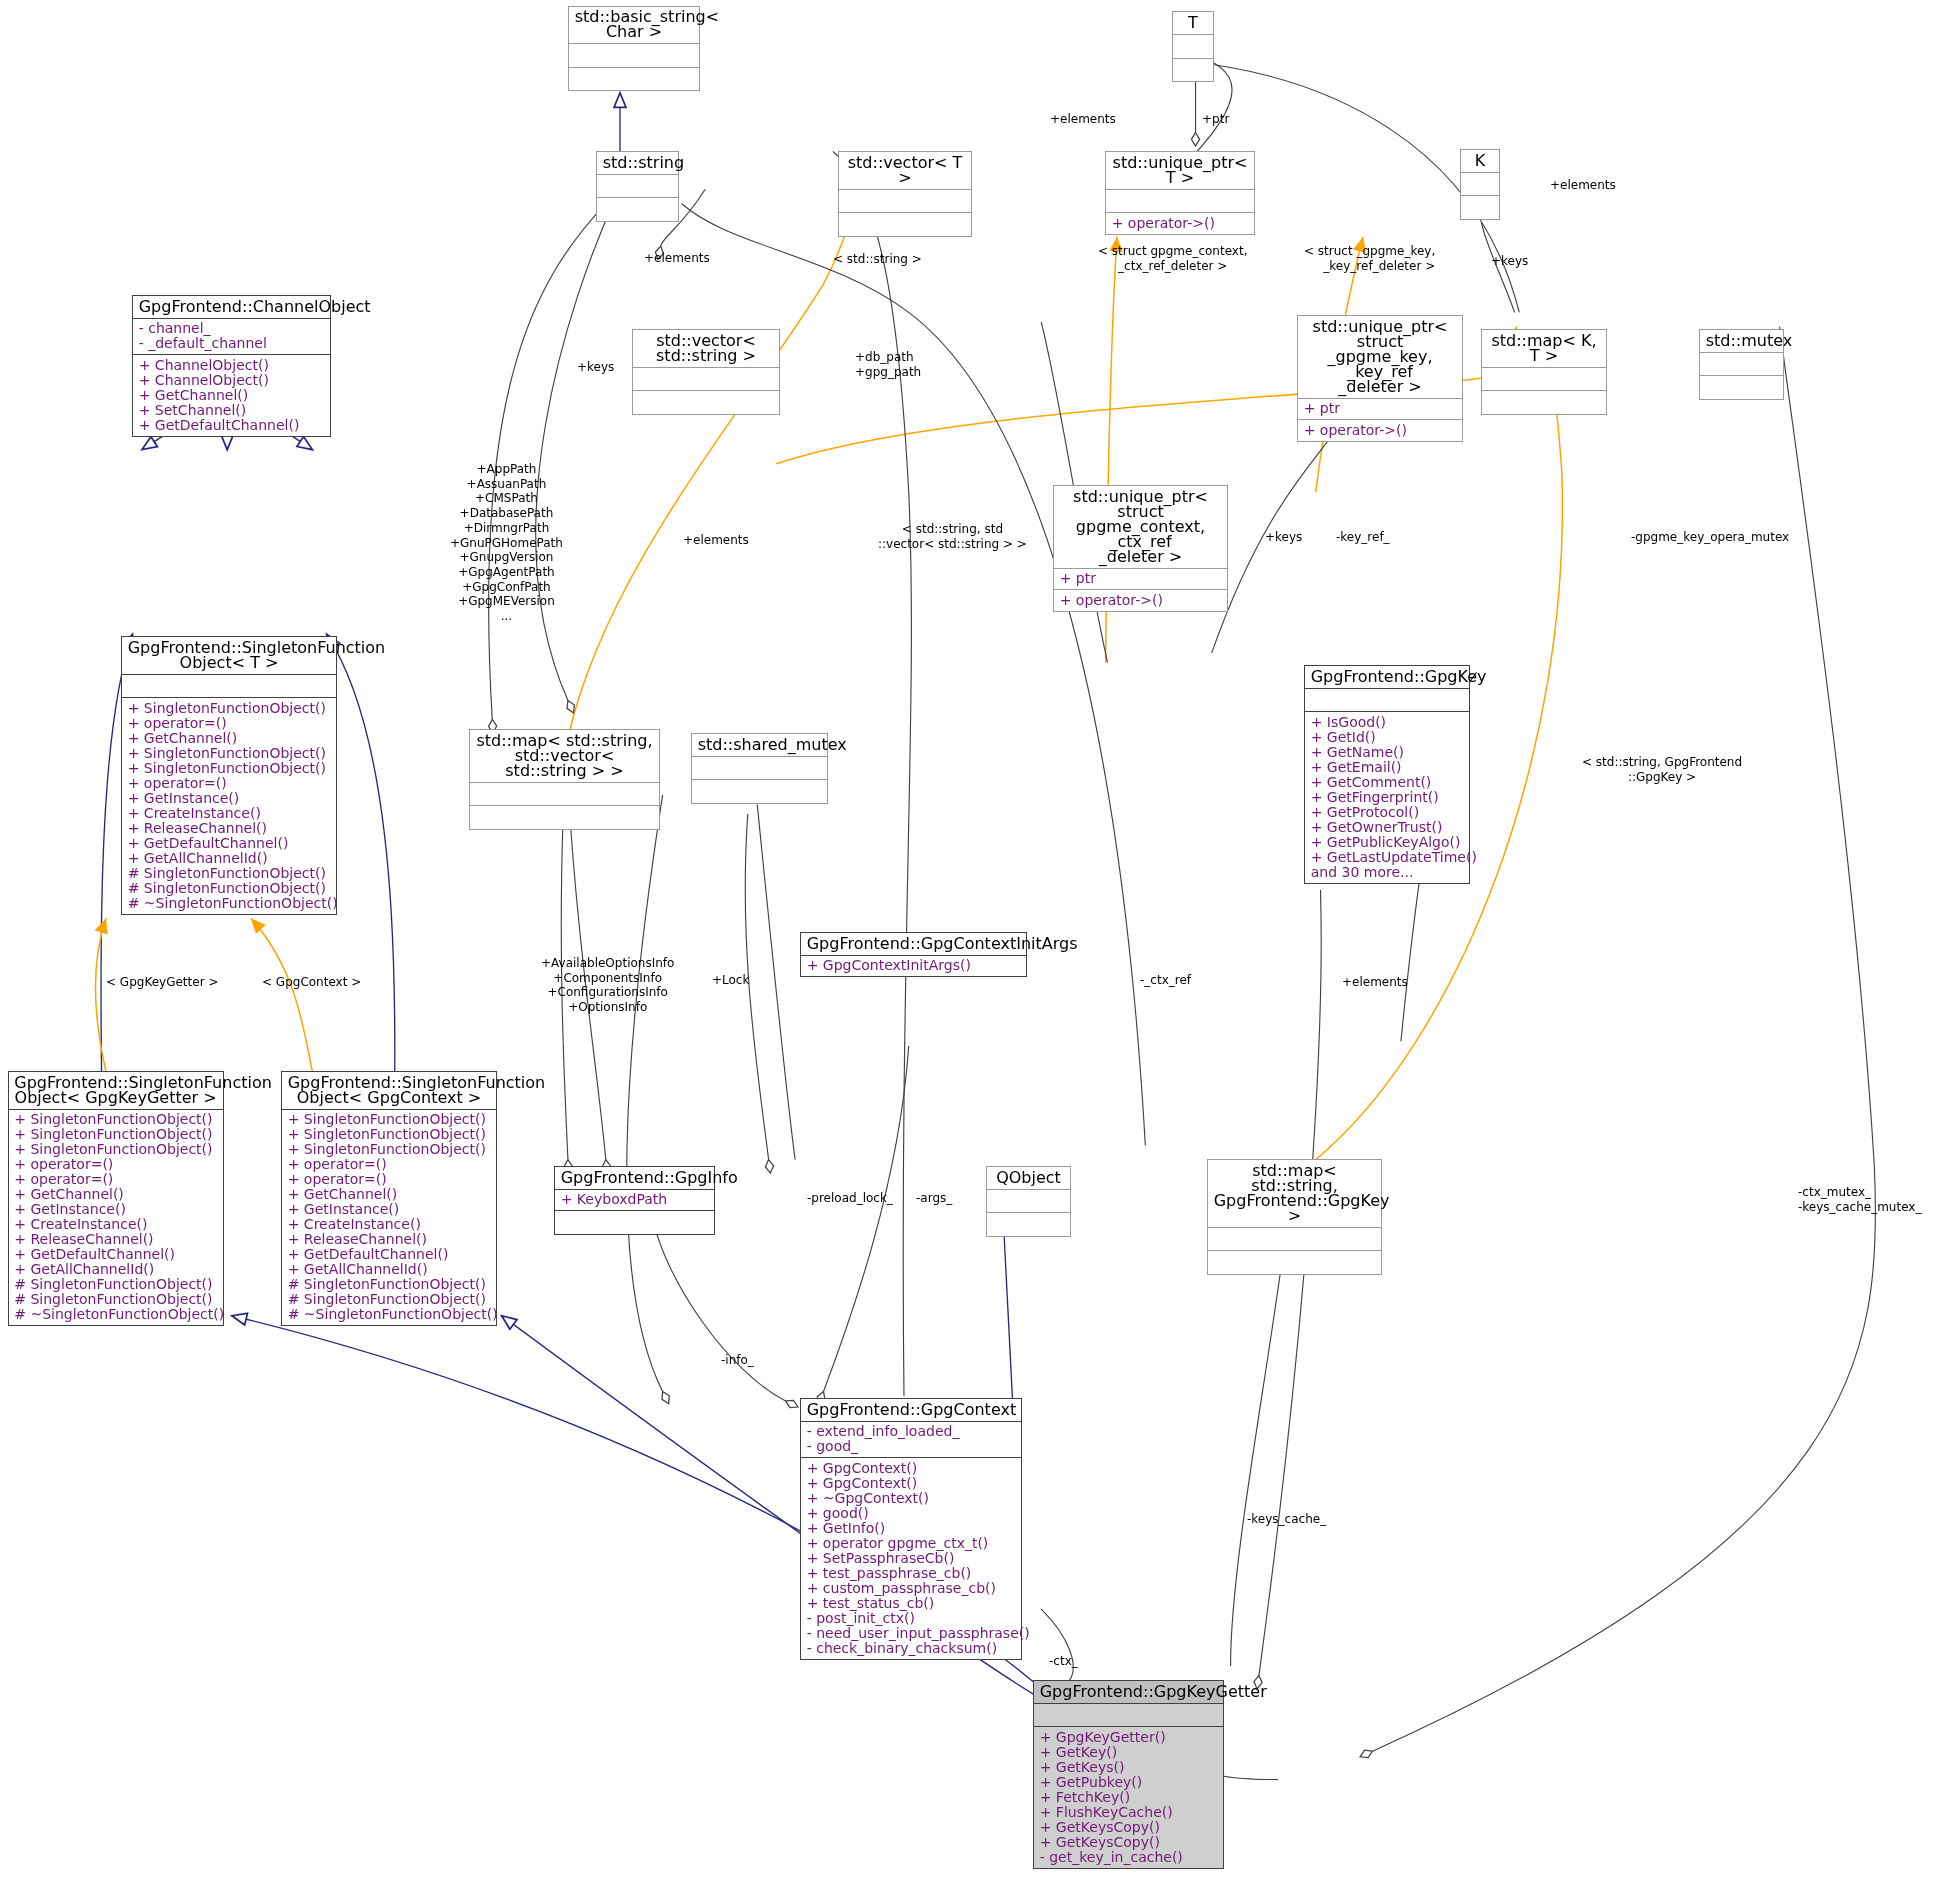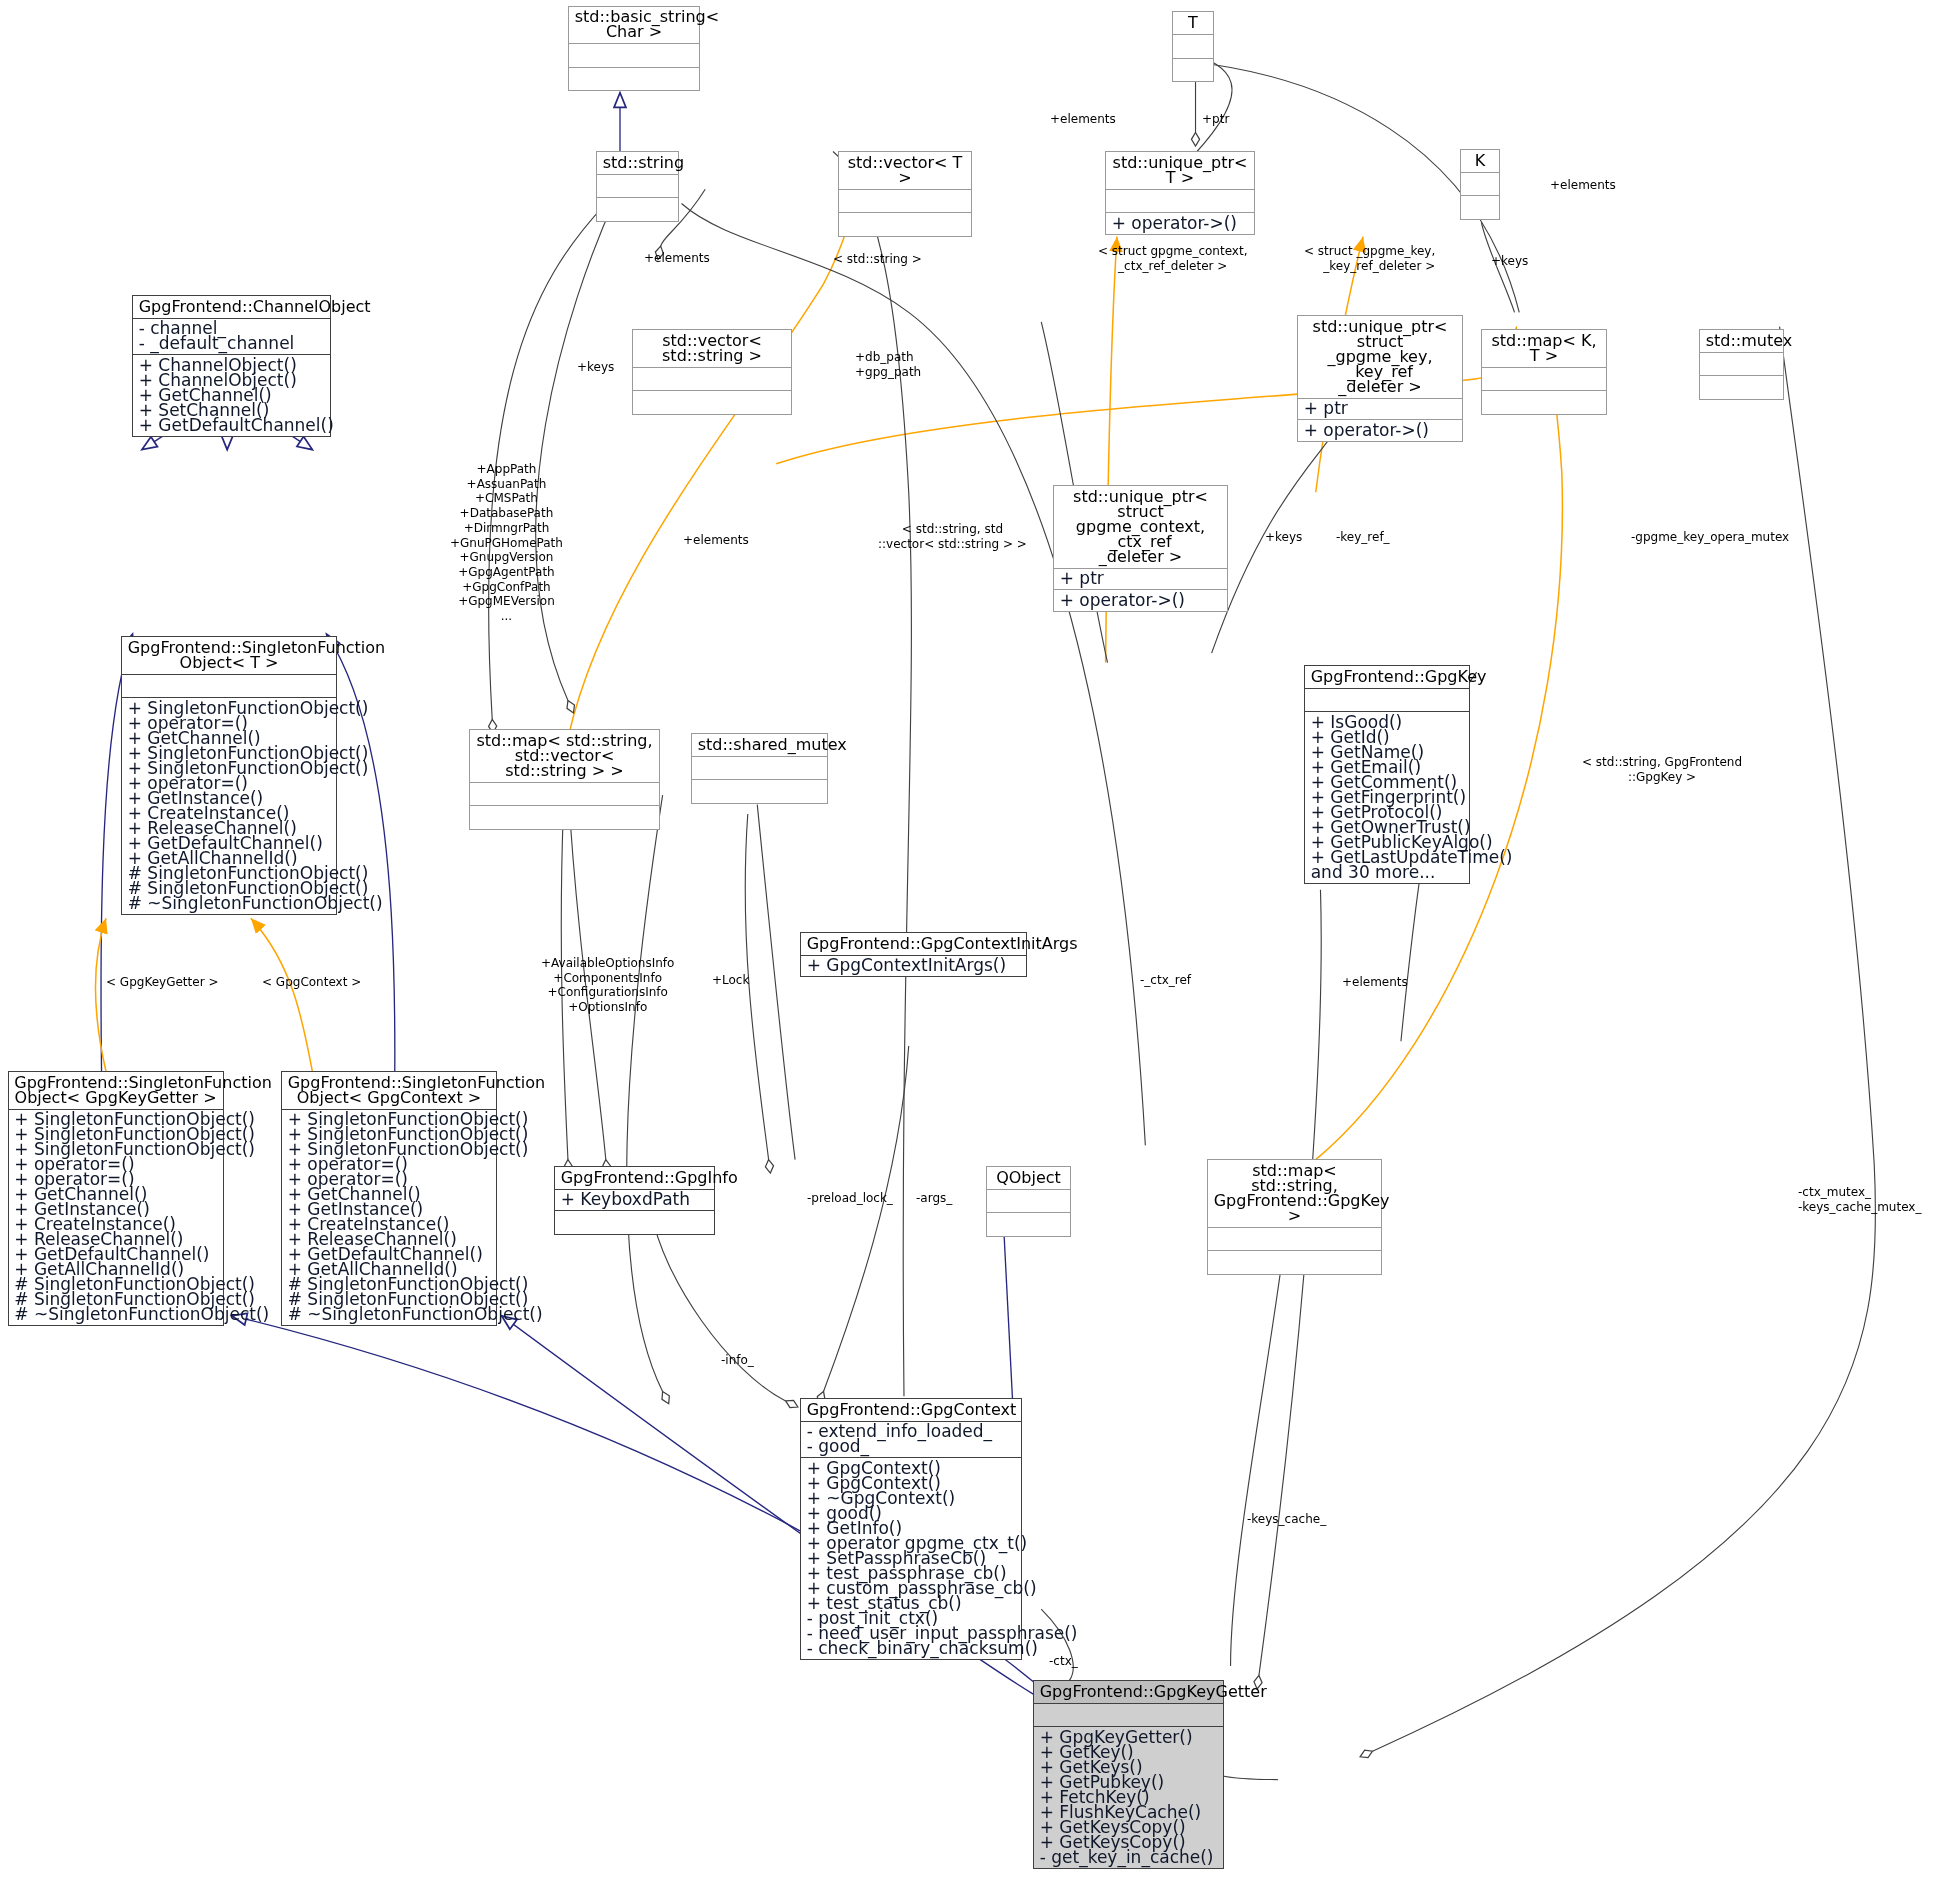--- a/index.html
+++ b/index.html
@@ -3,21 +3,21 @@
 <meta charset="utf-8">
 <style>
   html,body{margin:0;padding:0;background:#ffffff;}
   body{font-family:"DejaVu Sans","Liberation Sans",sans-serif;}
   #canvas{position:relative;width:1949px;height:1896px;overflow:hidden;background:#fff;}
   svg.edges{position:absolute;left:0;top:0;width:1949px;height:1896px;pointer-events:none;}
   .node{position:absolute;box-sizing:border-box;background:#ffffff;border:0.9px solid #9a9a9a;}
   .node.strong{border:1.5px solid #404040;}
   .node.filled{background:#bfbfbf;}
   .nhead{text-align:center;padding:2.8px 5.7px 3.8px 5.7px;font-size:16px;line-height:15px;color:#000;}
-  .nsec{border-top:0.9px solid #9a9a9a;padding:2.8px 5.7px;font-size:17px;line-height:15px;color:#0f172a;}
+  .nsec{border-top:0.9px solid #9a9a9a;padding:2.8px 5.7px;font-size:14px;line-height:15px;color:#701a75;}
   .node.strong .nsec{border-top:1.5px solid #404040;}
   .nsec.empty{min-height:15px;padding:3.8px 5.7px;}
   .nsec div{white-space:nowrap;}
   .elabel{position:absolute;font-size:12px;line-height:14.7px;color:#000000;white-space:pre;}
   .elabel.c{text-align:center;}
 </style>
 </head>
 <body>
 
 <div id="canvas">
@@ -129,21 +129,21 @@
   <div class="nsec empty"></div>
   <div class="nsec empty"></div>
 </div>
 
 <div class="node" style="left:1699px;top:329px;width:85px;">
   <div class="nhead">std::mutex</div>
   <div class="nsec empty"></div>
   <div class="nsec empty"></div>
 </div>
 
-<div class="node" style="left:632px;top:329px;width:160px;">
+<div class="node" style="left:632px;top:329px;width:148px;">
   <div class="nhead">std::vector&lt; std::string &gt;</div>
   <div class="nsec empty"></div>
   <div class="nsec empty"></div>
 </div>
 
 <div class="node" style="left:1297px;top:315px;width:166px;">
   <div class="nhead" style="white-space:pre-line;">std::unique_ptr&lt; struct
 _gpgme_key, _key_ref
 _deleter &gt;</div>
   <div class="nsec">

